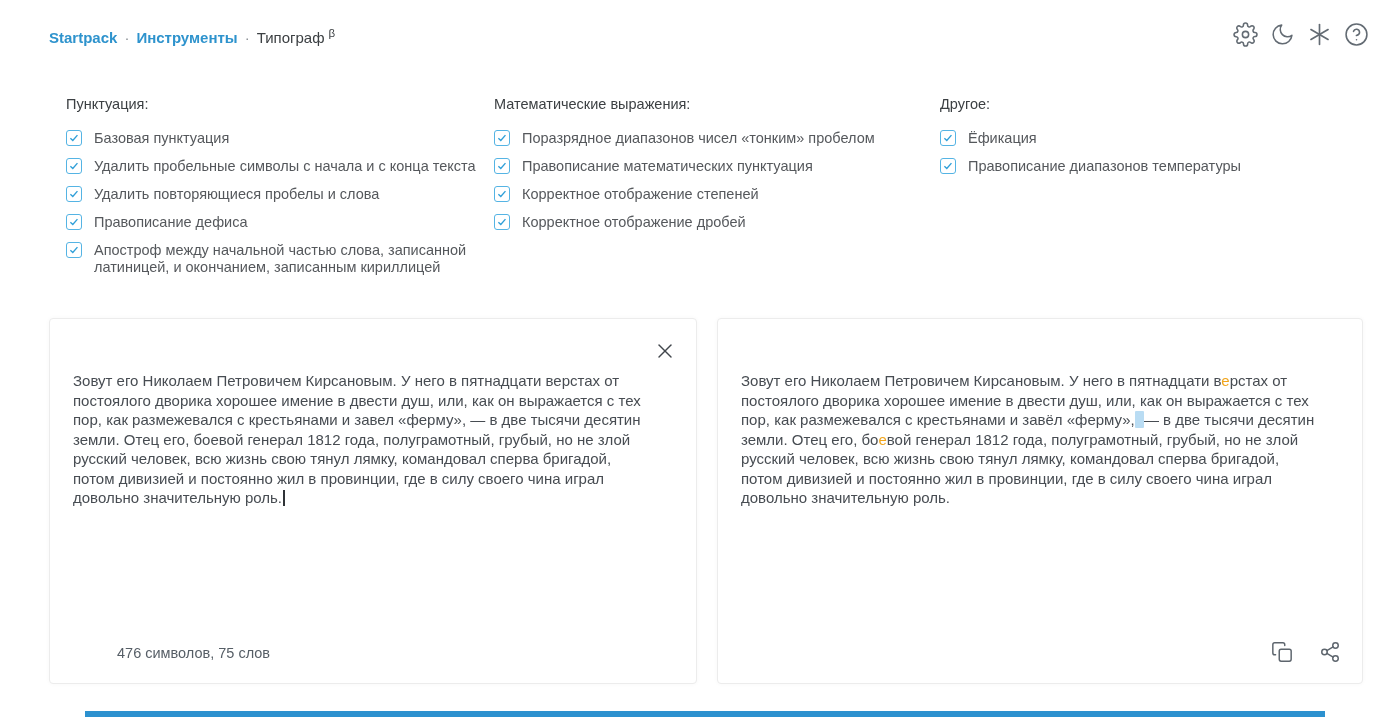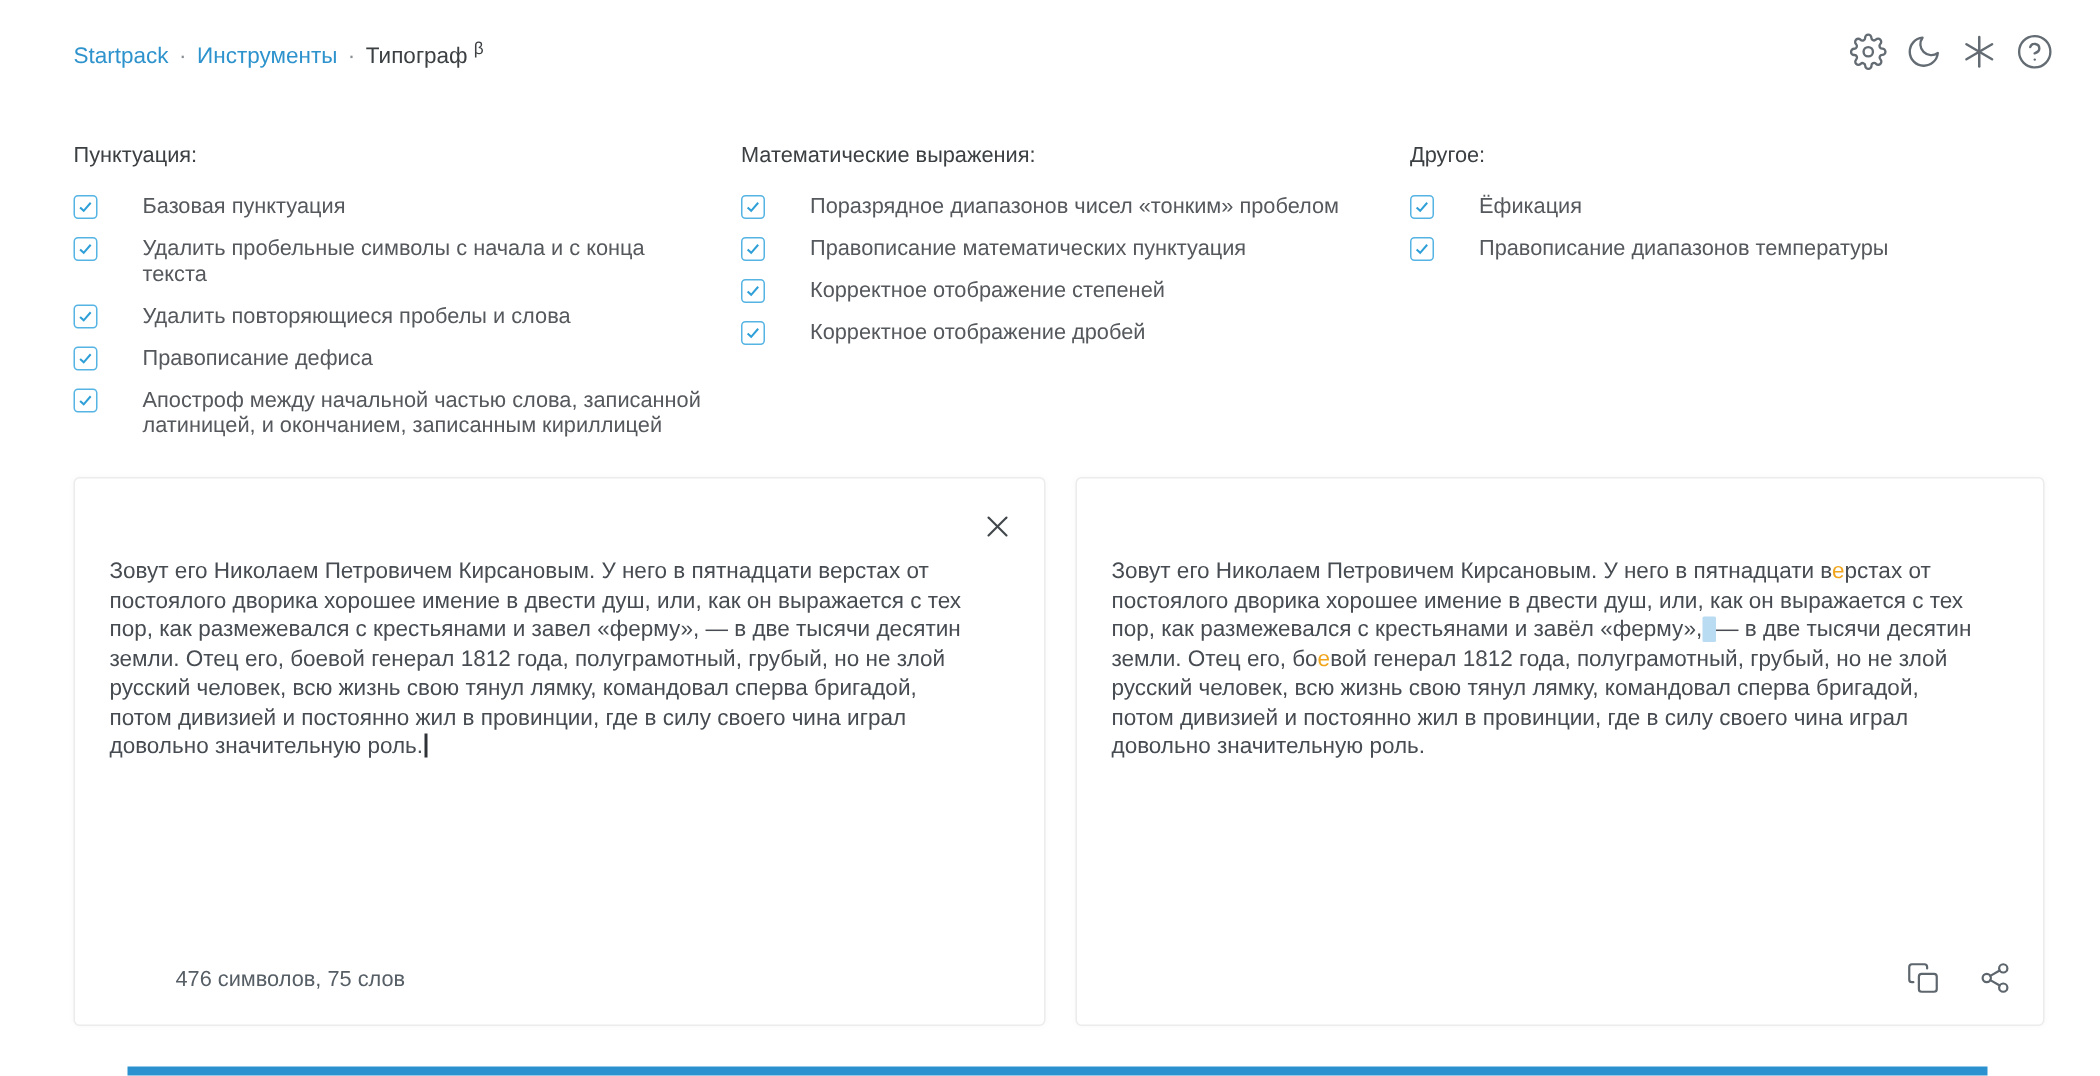--- a/index.html
+++ b/index.html
@@ -5,36 +5,36 @@
 <style>
   * { box-sizing: border-box; }
   html,body { margin:0; padding:0; }
   body {
     width:1400px; height:717px; position:relative; overflow:hidden;
     background:#ffffff; font-family:"Liberation Sans", sans-serif; color:#45494e;
   }
 
   
   .breadcrumb { position:absolute; left:49px; top:27px; font-size:15px; color:#3c4043; }
-  .breadcrumb .crumb-link { color:#2e93cd; text-decoration:none; cursor:pointer; }
+  .breadcrumb .crumb-link { color:#2e93cd; text-decoration:none; cursor:pointer;font-weight:bold; }
   .crumb-sep { color:#8a8f94; margin:0 7px; }
   .beta { font-size:11.5px; vertical-align:super; margin-left:4px; color:#3c4043; }
 
   
   .header-icons { position:absolute; right:31px; top:22px; display:flex; gap:12px; align-items:center; }
   .hicon { width:25px; height:25px; color:#636b73; cursor:pointer; }
   .hicon svg { width:100%; height:100%; display:block; }
 
   
   .opt-col { position:absolute; top:96px; }
-  .opt-col-1 { left:49px;  width:420px; }
+  .opt-col-1 { left:66px;  width:420px; }
   .opt-col-2 { left:494px; width:420px; }
   .opt-col-3 { left:940px; width:420px; }
   .opt-title { font-size:14.5px; color:#3c4043; margin:0 0 18px 0; font-weight:400; }
-  .opt-item { display:flex; gap:30px; align-items:flex-start; margin-bottom:11px;
+  .opt-item { display:flex; gap:12px; align-items:flex-start; margin-bottom:11px;
               font-size:14.5px; line-height:17px; color:#55585c; cursor:pointer; }
   .checkbox { width:16px; height:16px; flex:none; margin-top:0;
               border:1px solid #55b4e4; border-radius:3px; background:#fff;
               display:flex; align-items:center; justify-content:center; }
   .checkbox svg { width:12px; height:12px; display:block; }
 
   
   .panel { position:absolute; top:318px; height:366px; background:#fff;
            border:1px solid #ececec; border-radius:4px; box-shadow:0 0 5px rgba(0,0,0,0.03); }
   .panel-left  { left:49px;  width:648px; }

